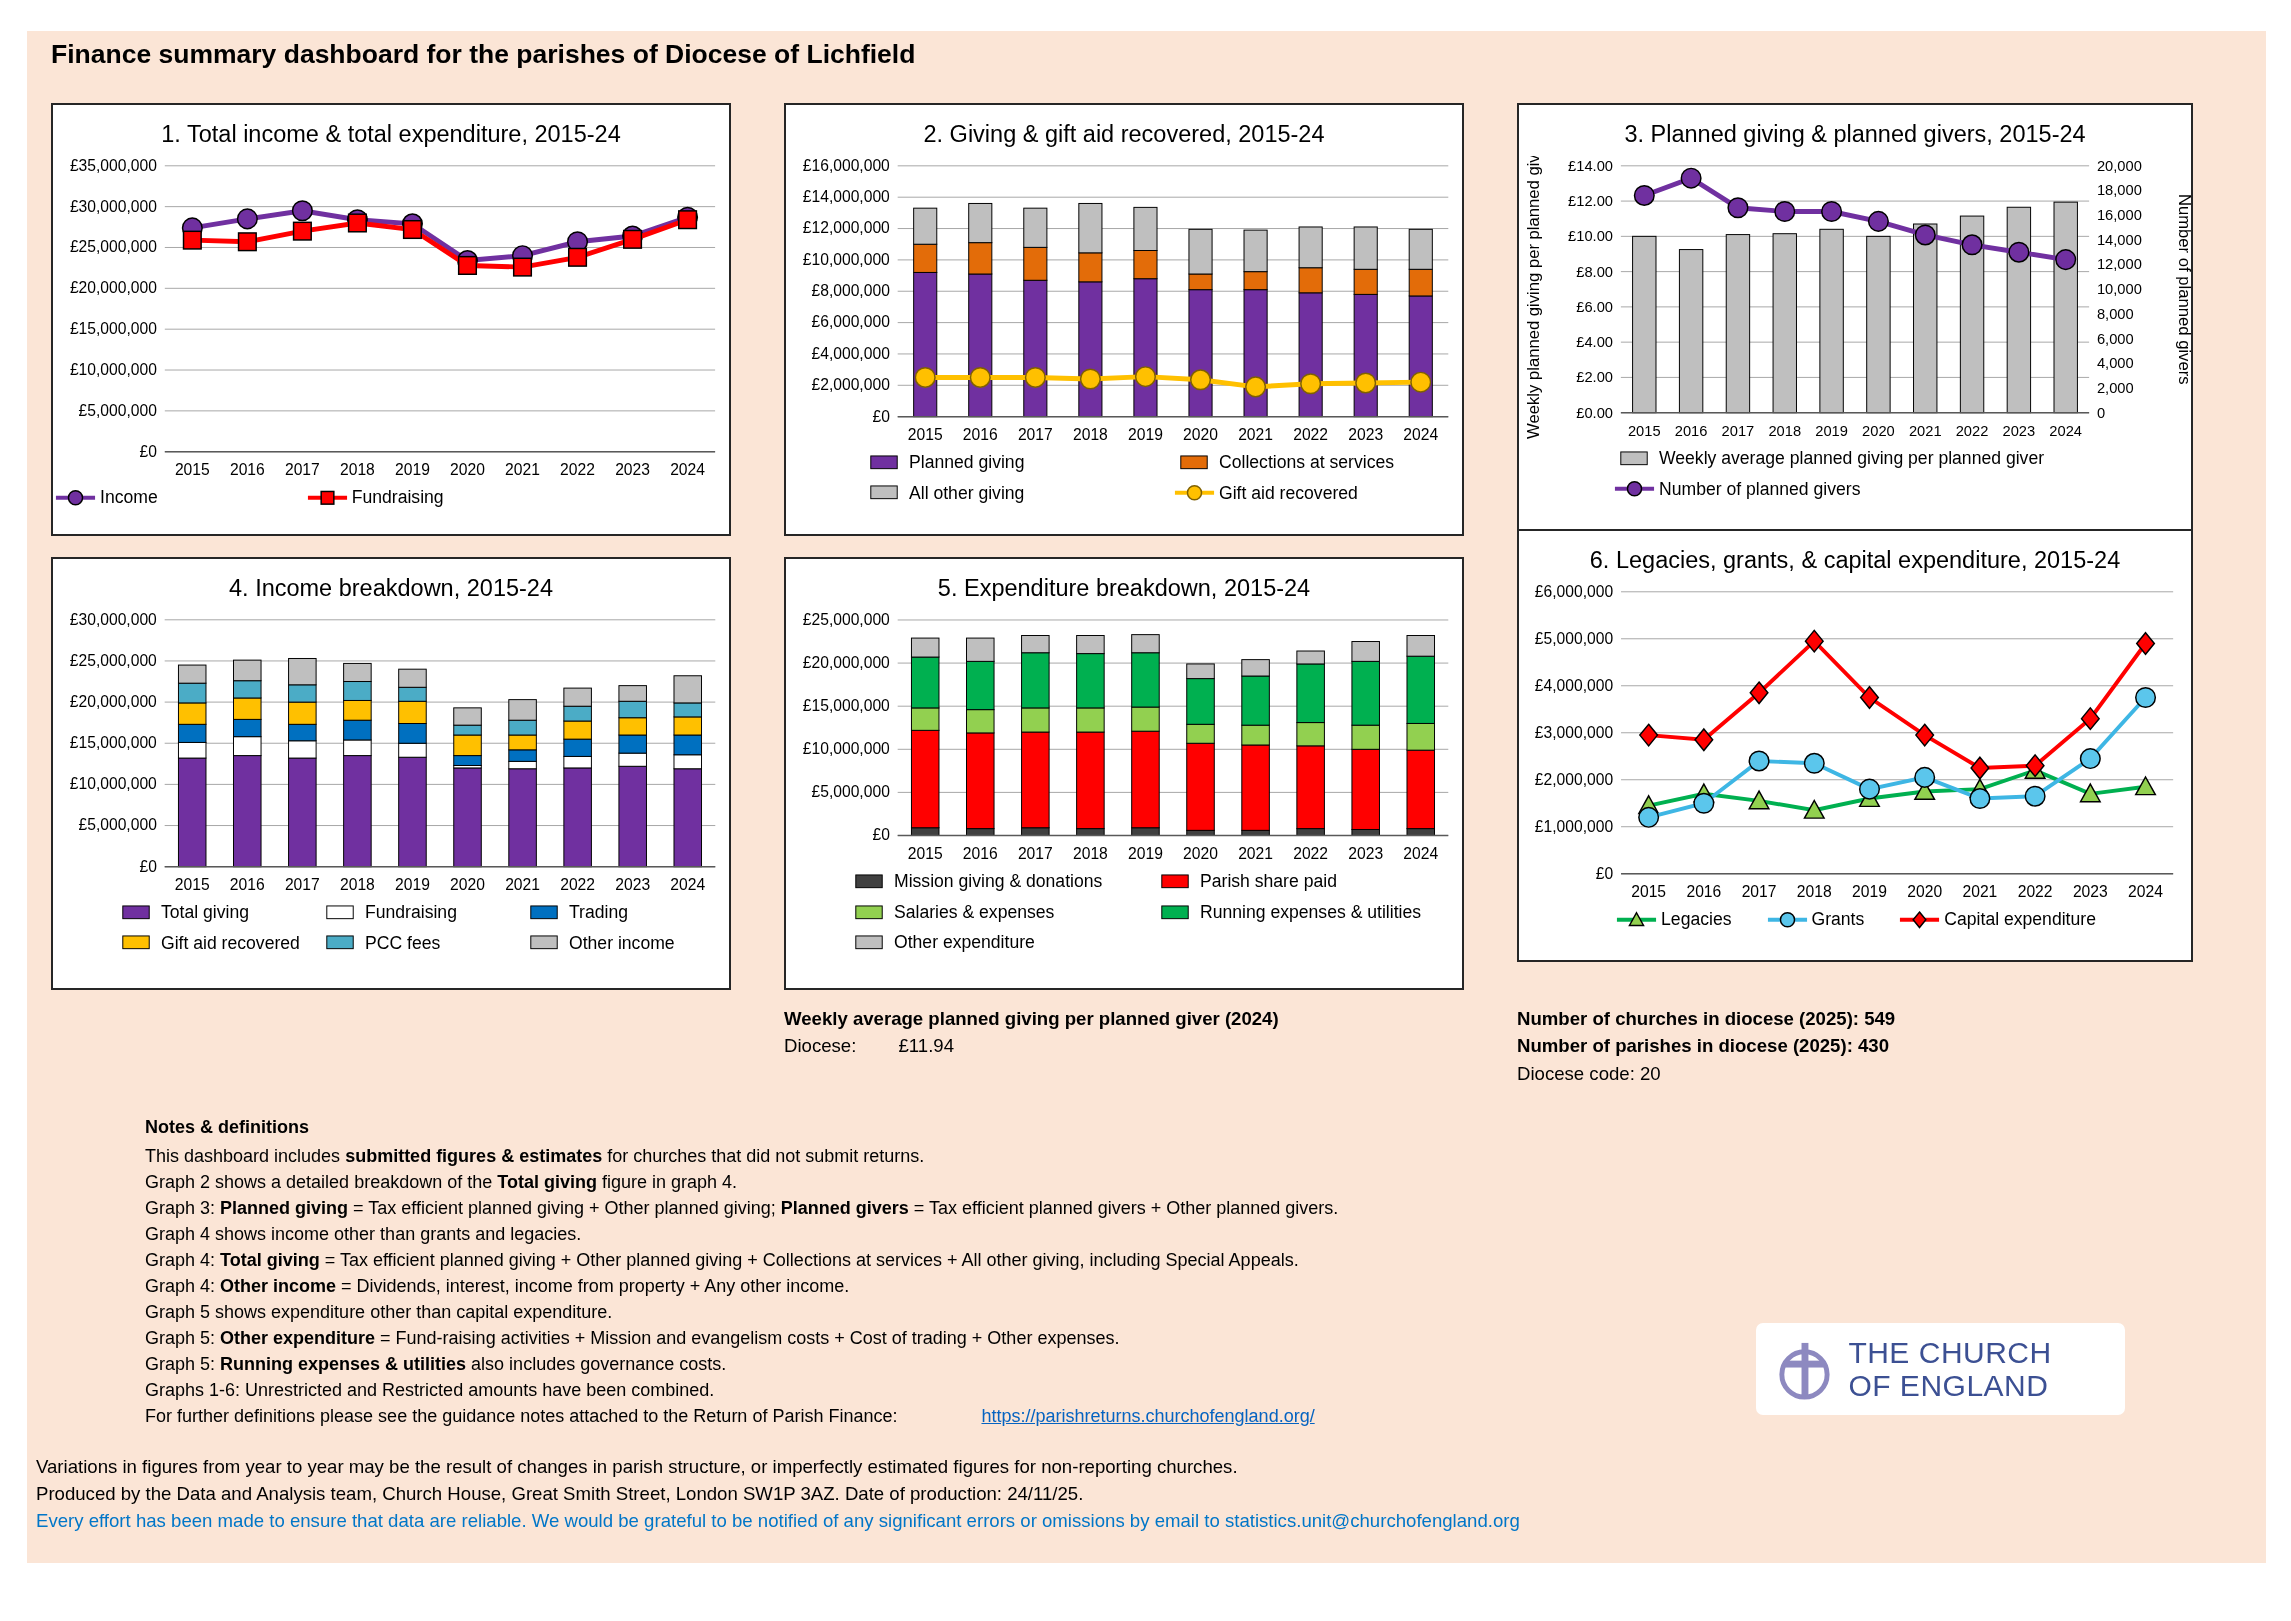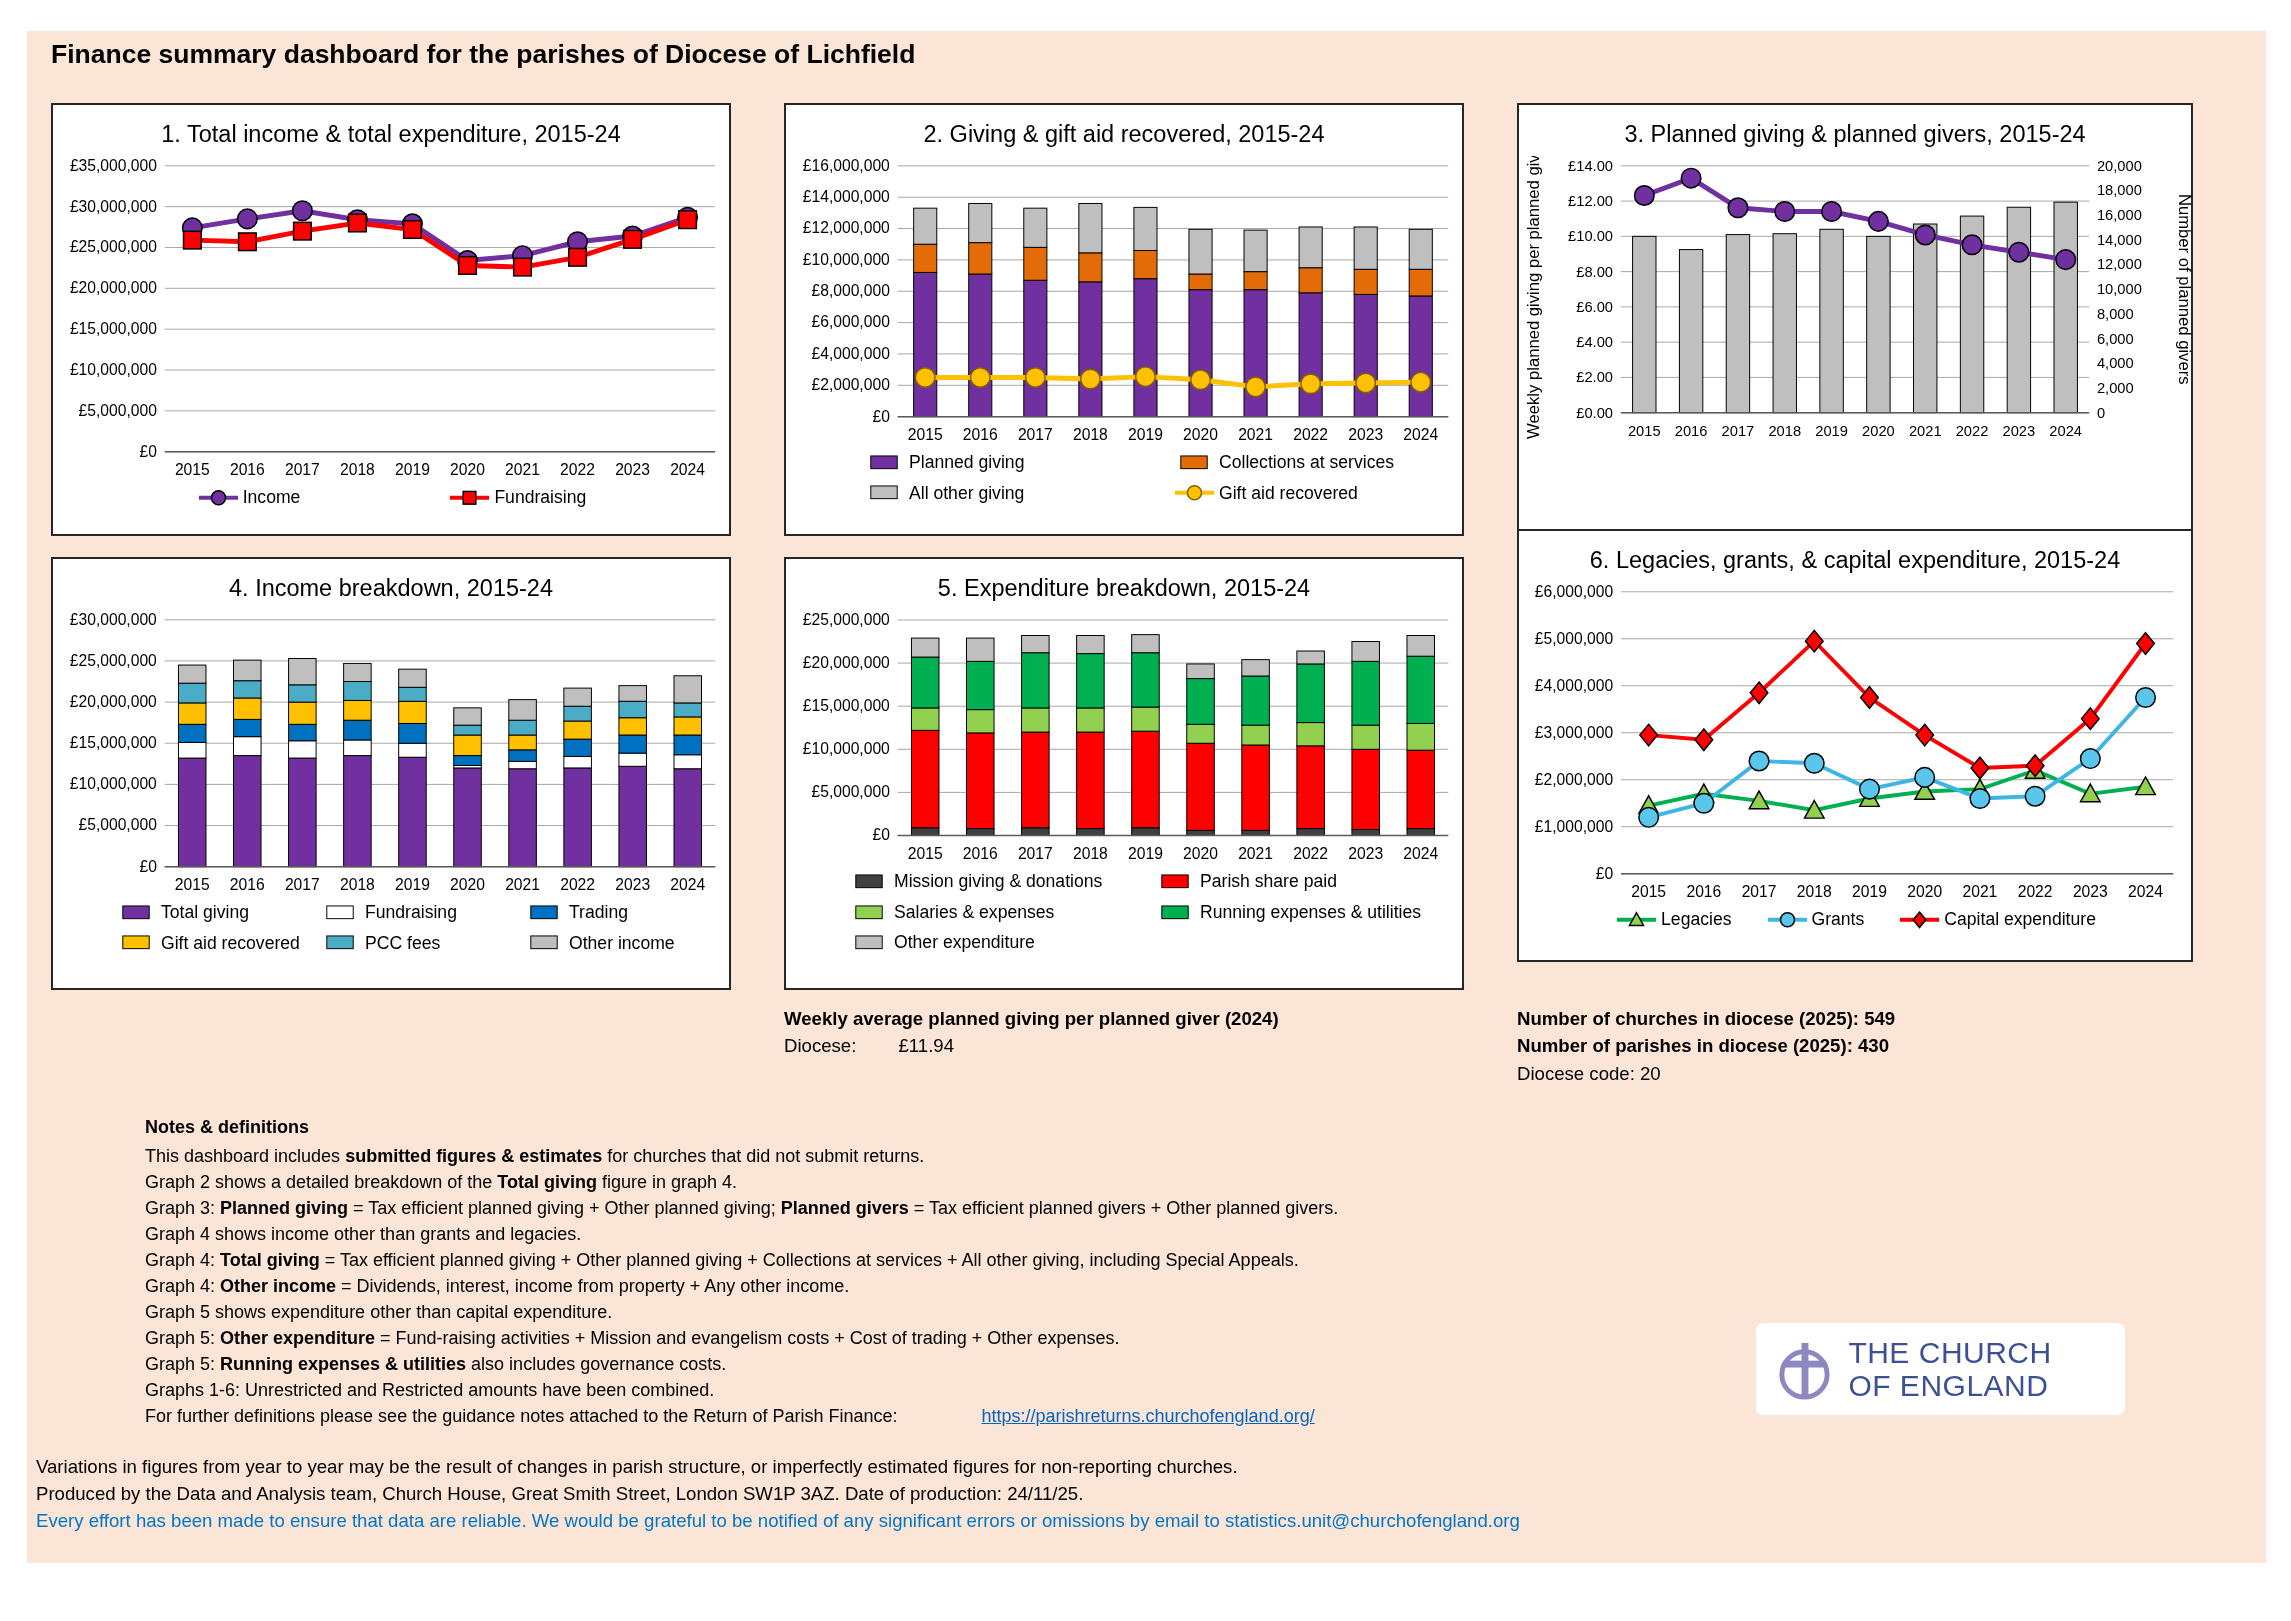--- a/index.html
+++ b/index.html
@@ -85,21 +85,21 @@
         <rect x="189.3" y="78.58857142857141" width="18" height="18" fill="#FF0000" stroke="#000" stroke-width="1.5"></rect>
         <rect x="245.5" y="67.74285714285713" width="18" height="18" fill="#FF0000" stroke="#000" stroke-width="1.5"></rect>
         <rect x="301.70000000000005" y="59.39999999999998" width="18" height="18" fill="#FF0000" stroke="#000" stroke-width="1.5"></rect>
         <rect x="357.9" y="66.07428571428571" width="18" height="18" fill="#FF0000" stroke="#000" stroke-width="1.5"></rect>
         <rect x="414.1" y="102.78285714285713" width="18" height="18" fill="#FF0000" stroke="#000" stroke-width="1.5"></rect>
         <rect x="470.3" y="104.45142857142858" width="18" height="18" fill="#FF0000" stroke="#000" stroke-width="1.5"></rect>
         <rect x="526.5" y="94.44" width="18" height="18" fill="#FF0000" stroke="#000" stroke-width="1.5"></rect>
         <rect x="582.7" y="76.08571428571429" width="18" height="18" fill="#FF0000" stroke="#000" stroke-width="1.5"></rect>
         <rect x="638.9" y="56.062857142857155" width="18" height="18" fill="#FF0000" stroke="#000" stroke-width="1.5"></rect>
       </svg>
-    <div class="legend" style="display: flex; justify-content: center; gap: 147px;">
+    <div class="legend" style="display: flex; gap: 147px;">
         <div class="legend-item">
           <svg width="45" height="21.6" viewBox="0 0 46 22">
             <line x1="3" y1="11" x2="43" y2="11" stroke="#7030A0" stroke-width="4"></line>
             <circle cx="23" cy="11" r="7.199999999999999" fill="#7030A0" stroke="#000" stroke-width="1.5"></circle>
           </svg>
           <span>Income</span>
         </div>
         <div class="legend-item">
           <svg width="45" height="21.6" viewBox="0 0 46 22">
             <line x1="3" y1="11" x2="43" y2="11" stroke="#FF0000" stroke-width="4"></line>
@@ -271,20 +271,35 @@
         <circle cx="271.29999999999995" cy="56.620000000000005" r="10" fill="#7030A0" stroke="#000" stroke-width="1.5"></circle>
         <circle cx="319.1" cy="56.620000000000005" r="10" fill="#7030A0" stroke="#000" stroke-width="1.5"></circle>
         <circle cx="366.9" cy="66.69999999999999" r="10" fill="#7030A0" stroke="#000" stroke-width="1.5"></circle>
         <circle cx="414.7" cy="80.56" r="10" fill="#7030A0" stroke="#000" stroke-width="1.5"></circle>
         <circle cx="462.5" cy="90.63999999999999" r="10" fill="#7030A0" stroke="#000" stroke-width="1.5"></circle>
         <circle cx="510.29999999999995" cy="98.19999999999999" r="10" fill="#7030A0" stroke="#000" stroke-width="1.5"></circle>
         <circle cx="558.0999999999999" cy="105.75999999999999" r="10" fill="#7030A0" stroke="#000" stroke-width="1.5"></circle>
         <text transform="translate(20 136) rotate(-90)" text-anchor="middle" font-size="17" fill="#000">Weekly planned giving per planned giver</text>
         <text transform="translate(674 136) rotate(90)" text-anchor="middle" font-size="17" fill="#000">Number of planned givers</text>
       </svg>
+    <div class="legend" style="display: grid; grid-template-columns: 1fr; margin-left: 93px; row-gap: 8.8px;">
+        <div class="legend-item">
+          <svg width="45" height="21.6" viewBox="0 0 46 22">
+            <rect x="9" y="4" width="27" height="13" fill="#BFBFBF" stroke="#000" stroke-width="1"></rect>
+          </svg>
+          <span>Weekly average planned giving per planned giver</span>
+        </div>
+        <div class="legend-item">
+          <svg width="45" height="21.6" viewBox="0 0 46 22">
+            <line x1="3" y1="11" x2="43" y2="11" stroke="#7030A0" stroke-width="4"></line>
+            <circle cx="23" cy="11" r="7.199999999999999" fill="#7030A0" stroke="#000" stroke-width="1.5"></circle>
+          </svg>
+          <span>Number of planned givers</span>
+        </div>
+      </div>
   </div>
 
   <div class="panel" id="p3">
     <div class="chart-title">4. Income breakdown, 2015-24</div>
     <svg class="plot" width="676" height="290" viewBox="0 0 690 296">
         <line x1="114" y1="262" x2="676" y2="262" stroke="#A6A6A6" stroke-width="1"></line>
         <text x="106" y="267" text-anchor="end" font-size="16" fill="#000">£0</text>
         <line x1="114" y1="220" x2="676" y2="220" stroke="#A6A6A6" stroke-width="1"></line>
         <text x="106" y="225" text-anchor="end" font-size="16" fill="#000">£5,000,000</text>
         <line x1="114" y1="178" x2="676" y2="178" stroke="#A6A6A6" stroke-width="1"></line>

